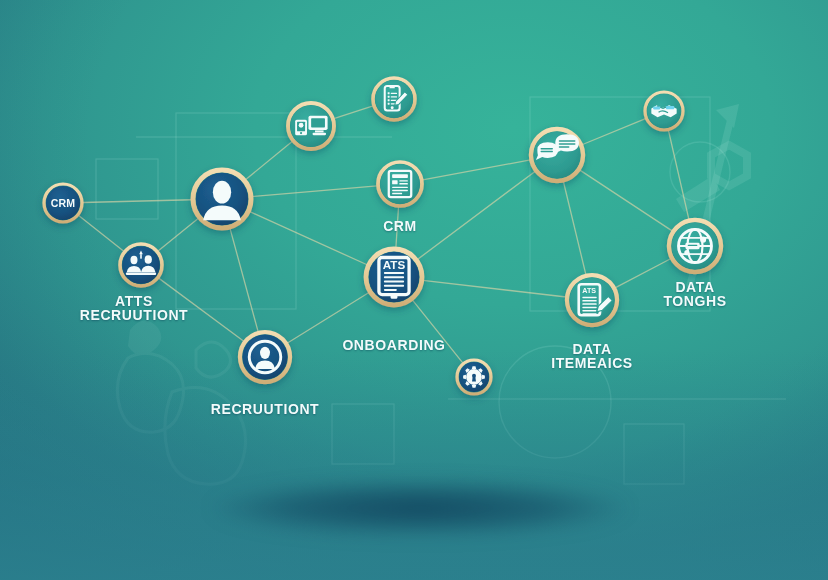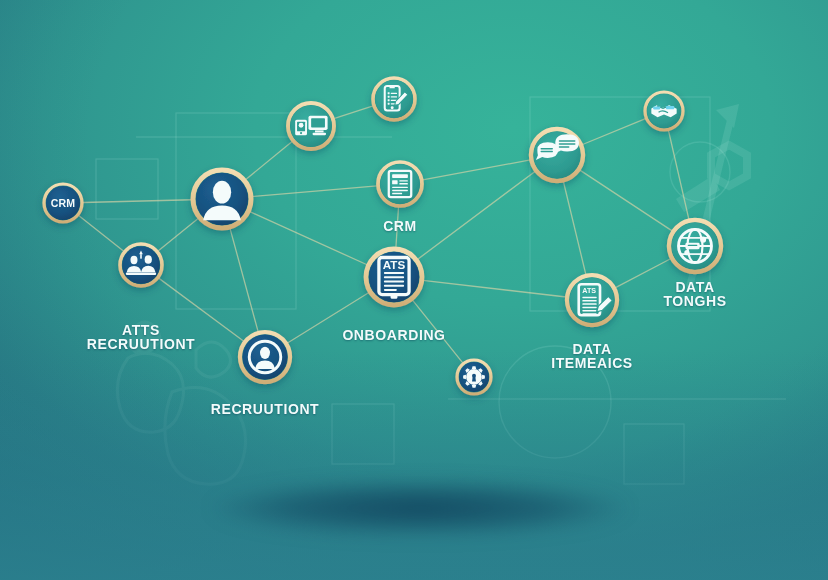--- a/index.html
+++ b/index.html
@@ -315,23 +315,23 @@
             <rect x="-6.6" y="-2.2" width="9.8" height="4.4" rx="1" fill="#f4fbfb"></rect>
             <rect x="-5" y="-0.9" width="6.6" height="0.9" rx="0.4" fill="#2f9f94"></rect>
             <circle cx="5.6" cy="-4.4" r="2.1" fill="#f4fbfb"></circle>
             <circle cx="-5.6" cy="4.6" r="1.8" fill="#f4fbfb"></circle>
           </g>
         </g>
       </g>
   </svg>
 
   <div id="label-group">
-      <div class="node-label" style="left: 141px; top: 294px; margin-top: 29px;">ATTS
+      <div class="node-label" style="left: 134px; top: 294px;">ATTS
 RECRUUTIONT</div>
       <div class="node-label" style="left: 265px; top: 402px;">RECRUUTIONT</div>
       <div class="node-label" style="left: 400px; top: 219px;">CRM</div>
-      <div class="node-label" style="left: 394px; top: 328px;">ONBOARDING</div>
+      <div class="node-label" style="left: 394px; top: 338px;">ONBOARDING</div>
       <div class="node-label" style="left: 592px; top: 342px;">DATA
 ITEMEAICS</div>
       <div class="node-label" style="left: 695px; top: 280px;">DATA
 TONGHS</div>
     </div>
 </div>
 
 </body></html>

